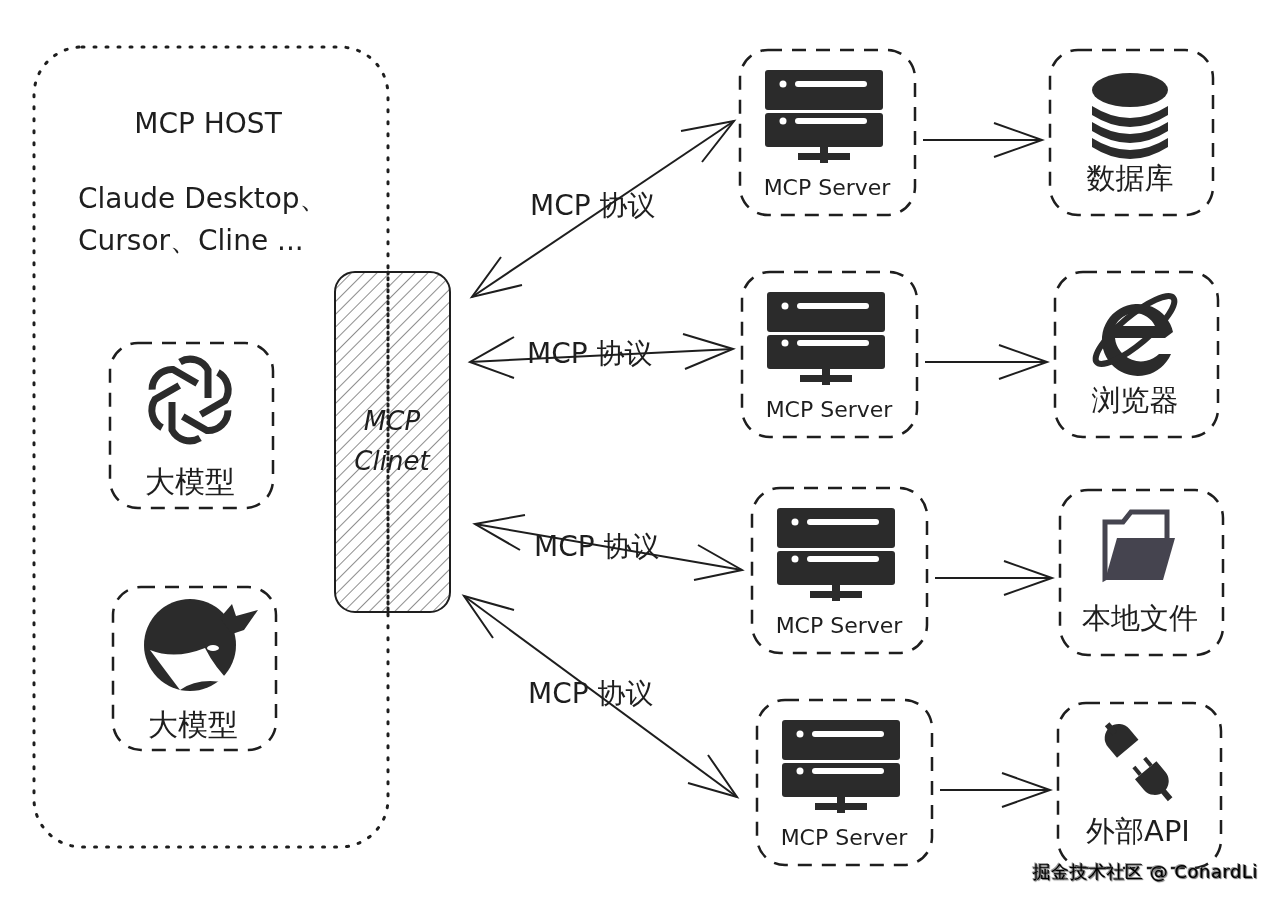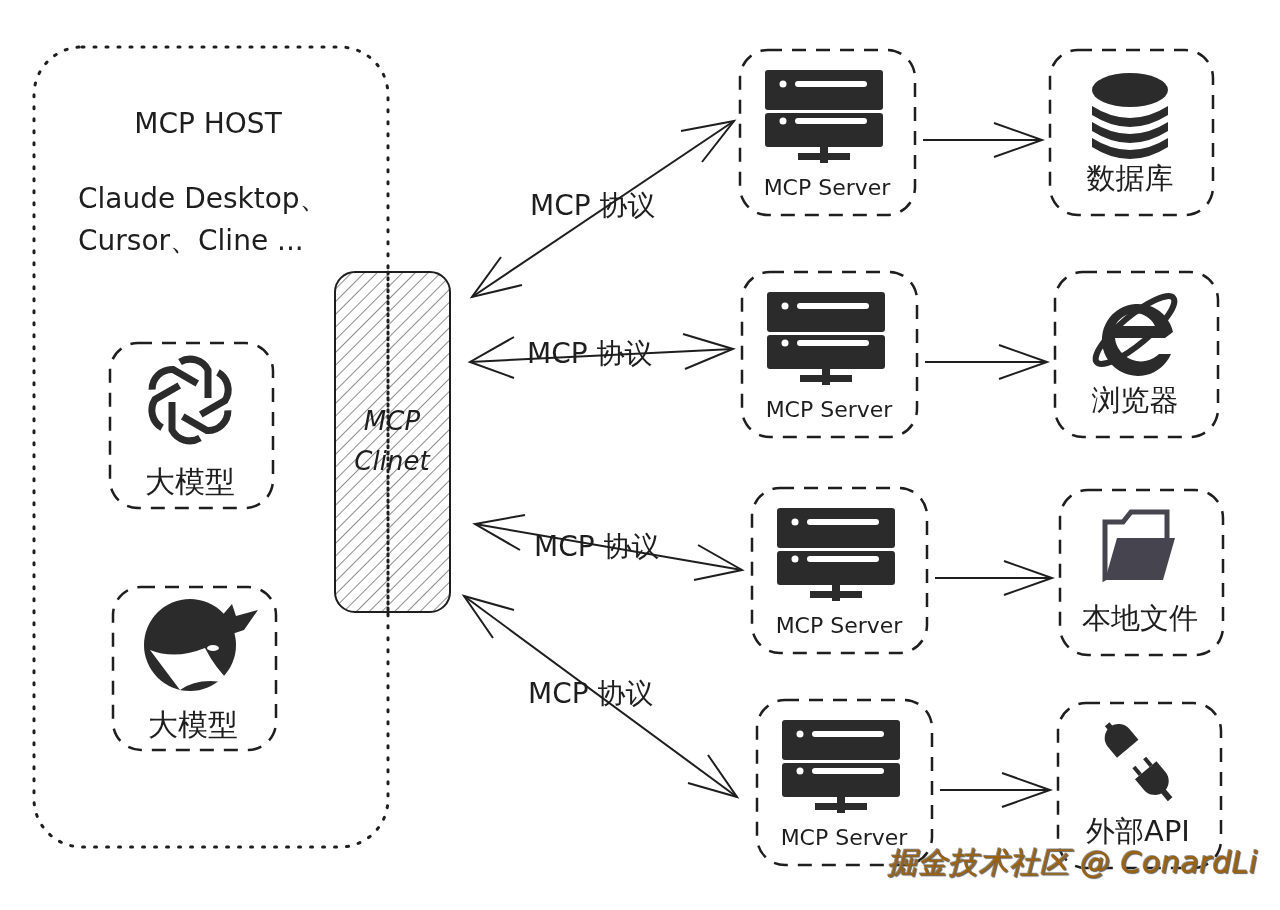--- a/index.html
+++ b/index.html
@@ -1,22 +1,22 @@
 <!DOCTYPE html>
 <html><head>
 <meta charset="utf-8">
 <style>
   html, body { margin: 0; padding: 0; background: #ffffff; }
   body { width: 1280px; height: 910px; position: relative; overflow: hidden;
          font-family: "DejaVu Sans", sans-serif; color: #1e1e1e; }
   #diagram { position: absolute; left: 0; top: 0; }
   .hand { font-family: "DejaVu Sans", sans-serif; fill: #1e1e1e; }
-  .watermark { position: absolute; right: 22px; bottom: 26px; font-size: 30px;
-               color: #a16207; font-family: "DejaVu Sans", sans-serif;
-               text-shadow: 0 0 1px #555, 1px 1px 1px #666, -1px -1px 0 #999; letter-spacing: 0.5px; font-style: italic; }
+  .watermark { position: absolute; right: 22px; bottom: 26px; font-size: 18px;
+               color: #000000; font-family: "DejaVu Sans", sans-serif;
+               text-shadow: 0 0 1px #555, 1px 1px 1px #666, -1px -1px 0 #999; letter-spacing: 0.5px; }
 </style>
 </head>
 <body>
 
 <svg id="diagram" width="1280" height="910" viewBox="0 0 1280 910">
   <defs>
     <pattern id="hatch" patternUnits="userSpaceOnUse" width="9" height="9" patternTransform="rotate(45)">
       <line x1="0" y1="0" x2="0" y2="9" stroke="#1e1e1e" stroke-width="1"></line>
     </pattern>
   </defs>

